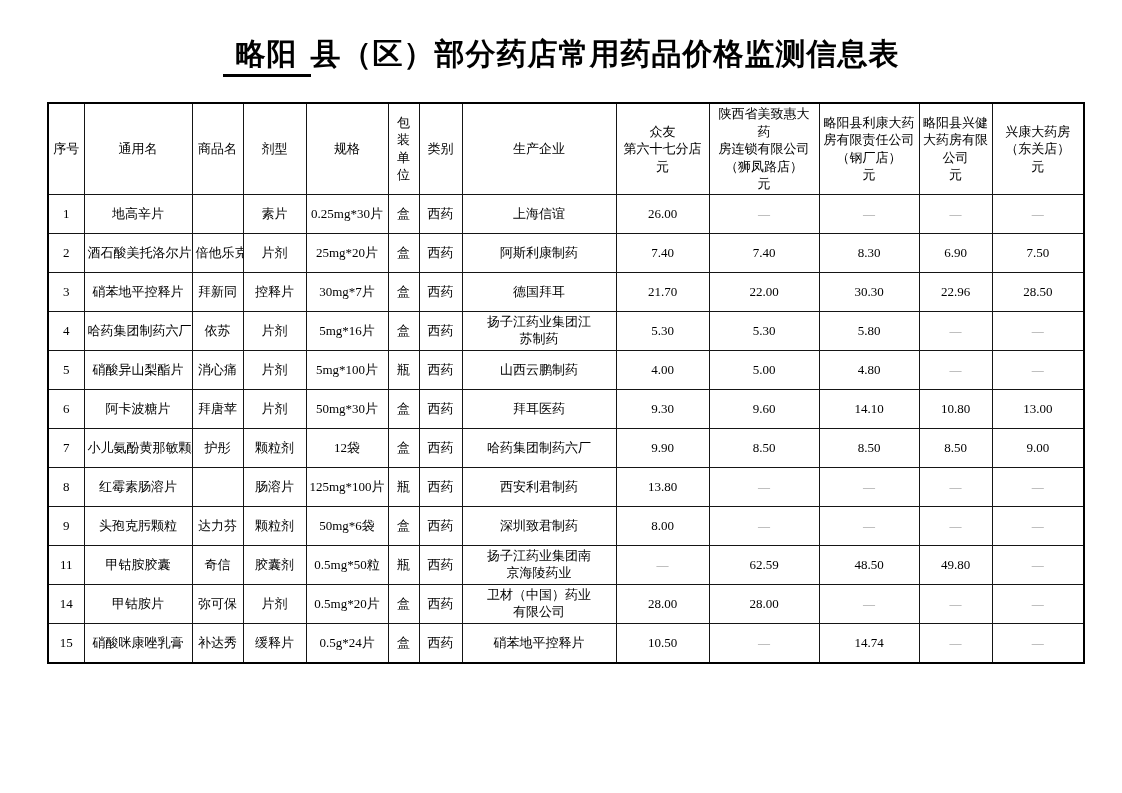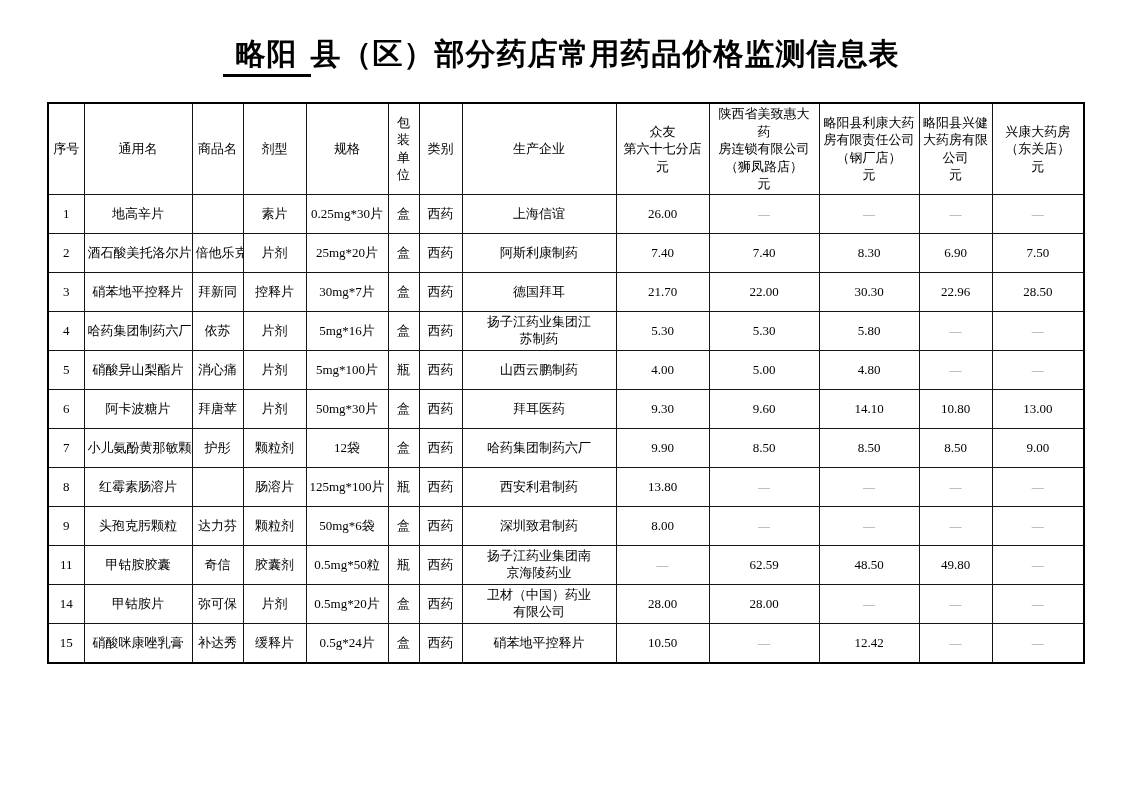--- a/index.html
+++ b/index.html
@@ -292,20 +292,20 @@
           <td>15</td>
           <td>硝酸咪康唑乳膏</td>
           <td>补达秀</td>
           <td>缓释片</td>
           <td>0.5g*24片</td>
           <td>盒</td>
           <td>西药</td>
           <td class="wrap">硝苯地平控释片</td>
           <td>10.50</td>
           <td class="dash">—</td>
-          <td>12.42</td>
+          <td>14.74</td>
           <td class="dash">—</td>
           <td class="dash">—</td>
         </tr>
       </tbody>
   </table>
 
 </div>
 
 </body></html>

